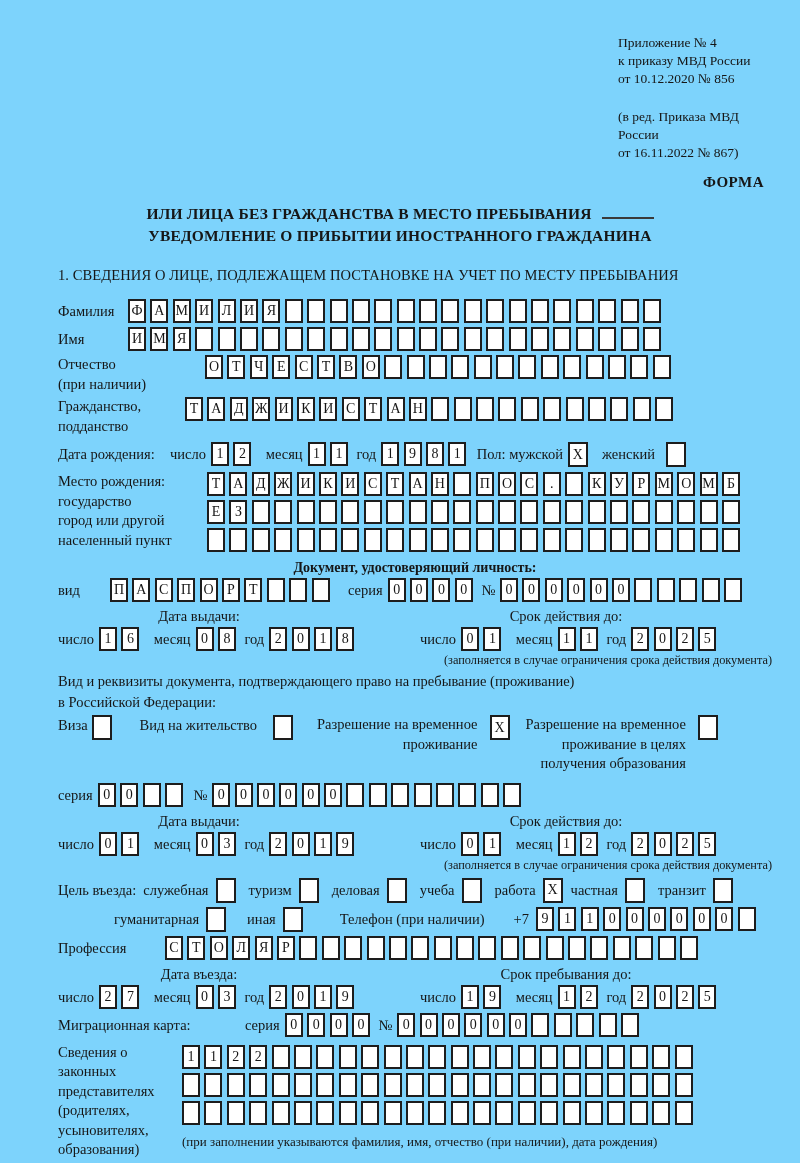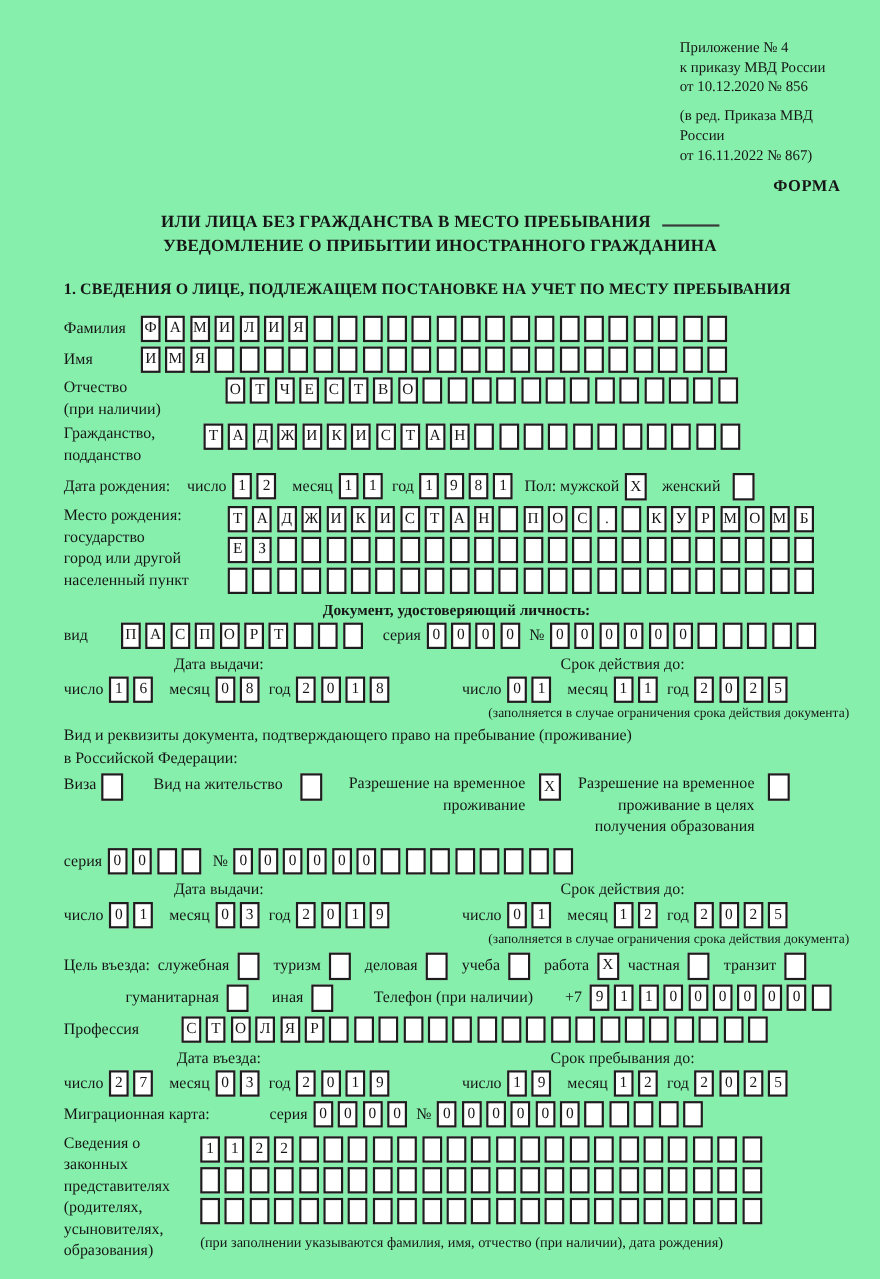--- a/index.html
+++ b/index.html
@@ -1,27 +1,27 @@
 <!DOCTYPE html>
 <html><head>
 <meta charset="utf-8">
 <style>
   *{margin:0;padding:0;box-sizing:border-box}
   html,body{background:#ffffff}
   body{width:800px;height:1163px;font-family:"Liberation Serif","DejaVu Serif",serif;color:#161616}
-  .page{width:800px;height:1163px;padding:34px 28px 0 58px;overflow:hidden;position:relative;background:#86efac}
+  .page{width:800px;height:1163px;padding:34px 28px 0 58px;overflow:hidden;position:relative;background:#7dd3fc}
 
   .appendix{margin-left:560px;font-size:13.5px;line-height:18px}
-  .appendix .gap{margin-top:8px}
+  .appendix .gap{margin-top:20px}
   .forma{font-weight:bold;font-size:15px;letter-spacing:.5px;text-align:right;padding-right:8px;margin-top:12px}
 
   .title{font-weight:bold;font-size:15.5px;line-height:22px;text-align:center;margin:12px -10px 0 -40px;letter-spacing:.2px}
   .blank{display:inline-block;width:52px;border-bottom:2px solid #3a3a3a;height:15px;margin-left:10px;vertical-align:baseline}
 
-  .sheading{font-weight:bold;font-size:14.5px;margin-top:20px;white-space:nowrap;letter-spacing:.1px}
+  .sheading{font-weight:normal;font-size:14.5px;margin-top:20px;white-space:nowrap;letter-spacing:.1px}
 
   .row{display:flex;align-items:flex-start;margin-top:3px}
   .lbl{font-size:14.5px;line-height:25px;flex:none}
   .stack{display:flex;flex-direction:column}
   .stack span{line-height:19.5px}
   .w70{width:70px}.w127{width:127px}.w147{width:147px}.w149{width:149px}
   .w52{width:52px}.w107{width:107px}.w124{width:124px}.w150{width:150px}
 
   .grid{display:flex;flex:none;flex-wrap:nowrap}
   .cell{flex:none;width:18px;height:24px;border:2px solid #1d1d1d;margin-right:4.4px;

